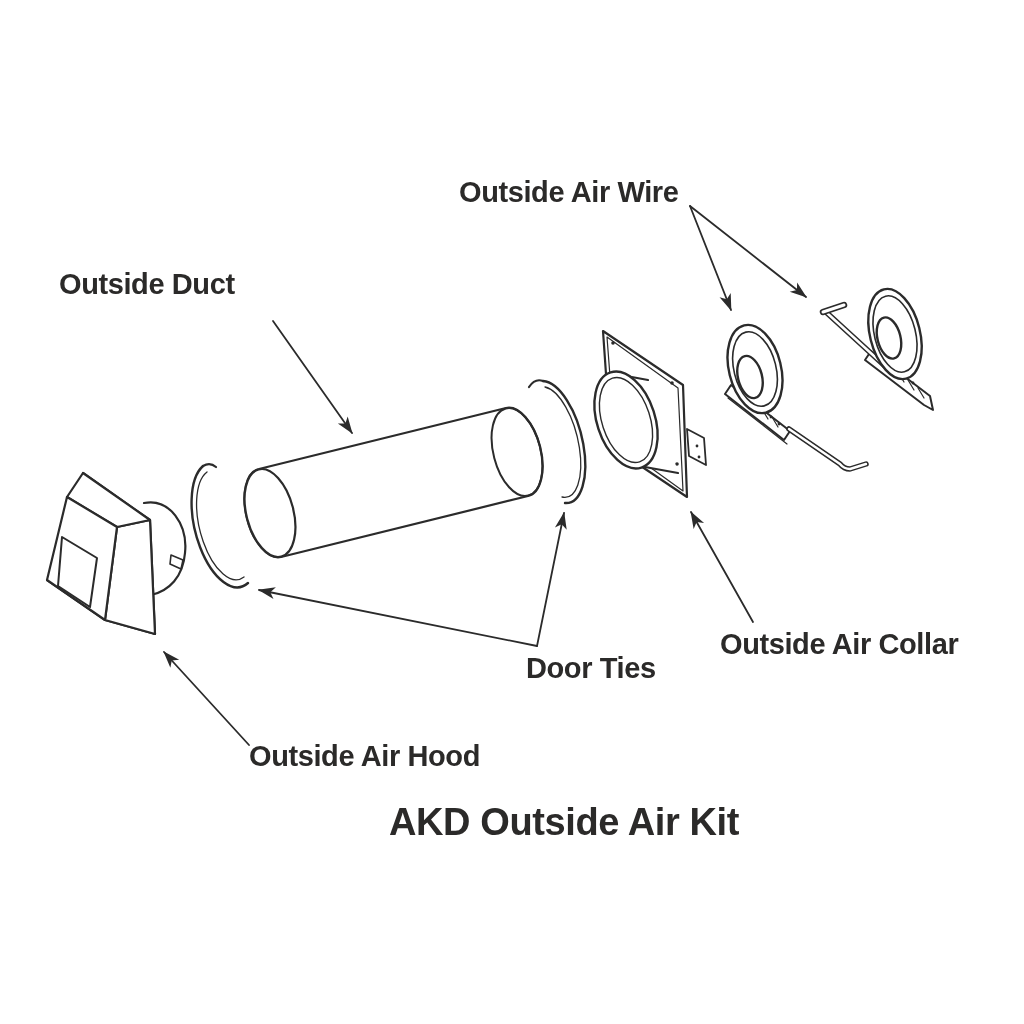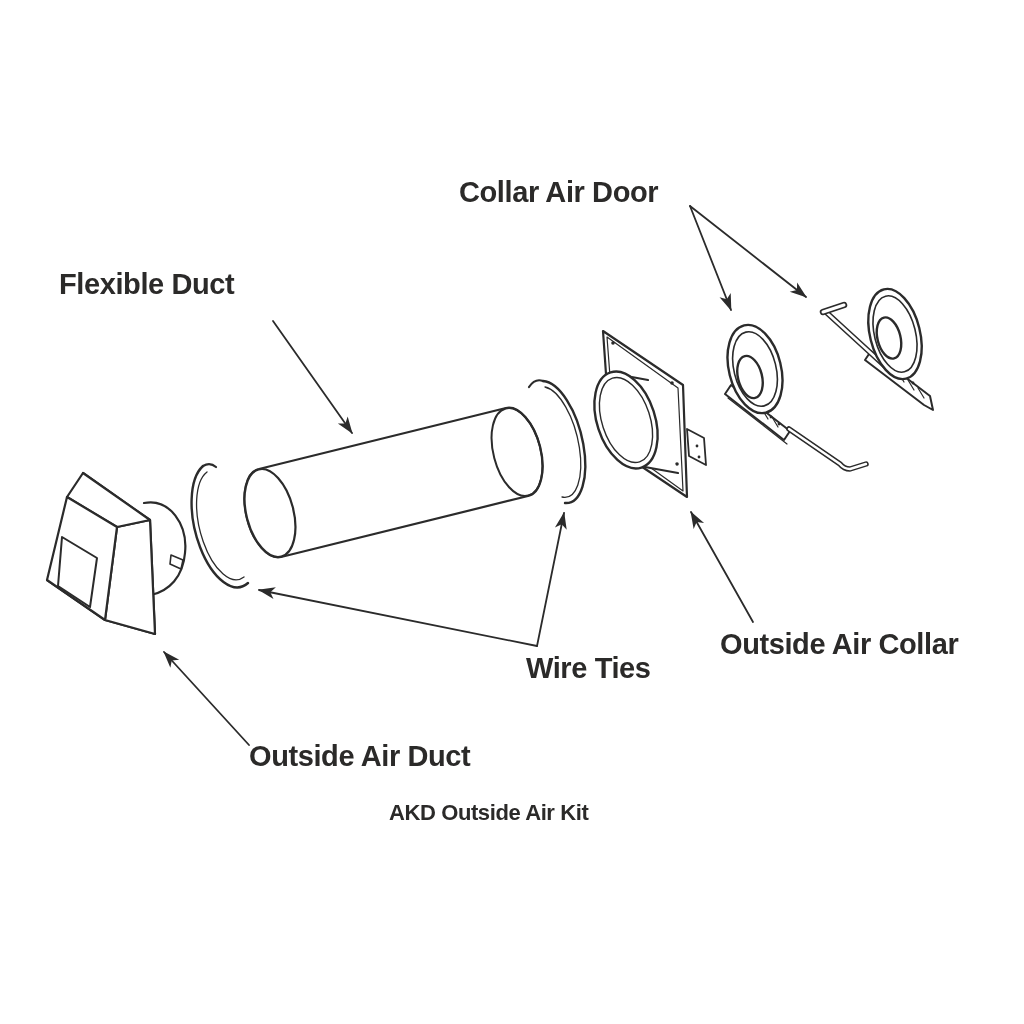--- a/index.html
+++ b/index.html
@@ -15,21 +15,21 @@
     position:absolute;
     font-family:"Liberation Sans", sans-serif;
     font-weight:700;
     font-size:29px;
     line-height:1.12;
     letter-spacing:-0.4px;
     color:#2b2a29;
     white-space:nowrap;
   }
   .lbl .line{display:block;}
-  .title-lbl{font-size:22px;}
+  .title-lbl{font-size:38px;}
 </style>
 </head>
 <body>
 
 <div class="stage">
 
   <svg class="artwork" width="1024" height="1024" viewBox="0 0 1024 1024" stroke-linejoin="round" stroke-linecap="round">
     <defs>
       <marker id="arrow" markerUnits="userSpaceOnUse" markerWidth="22" markerHeight="16" refX="17" refY="7" orient="auto">
         <path d="M1,1 L18,7 L1,13 L5.5,7 Z" fill="#2b2b2b"></path>
@@ -120,26 +120,26 @@
       <path d="M 273,321 L 352,433" marker-end="url(#arrow)"></path>
       <path d="M 690,206 L 731,310" marker-end="url(#arrow)"></path>
       <path d="M 690,206 L 806,297" marker-end="url(#arrow)"></path>
       <path d="M 753,622 L 691,512" marker-end="url(#arrow)"></path>
       <path d="M 537,646 L 259,590" marker-end="url(#arrow)"></path>
       <path d="M 537,646 L 564,513" marker-end="url(#arrow)"></path>
       <path d="M 249,745 L 164,652" marker-end="url(#arrow)"></path>
     </g>
   </svg>
 
-  <div class="lbl" style="left:459px;top:176px;">Collar Air Door</div>
+  <div class="lbl" style="left:459px;top:176px;">Outside Air Wire</div>
 
   <div class="lbl" style="left:59px;top:266px;line-height:37px;">
-    <span class="line">Flexible Duct</span>
+    <span class="line">Outside Duct</span>
   </div>
 
-  <div class="lbl" style="left:526px;top:652px;">Wire Ties</div>
+  <div class="lbl" style="left:526px;top:652px;">Door Ties</div>
 
   <div class="lbl" style="left:720px;top:628px;text-align:center;">Outside Air Collar</div>
 
-  <div class="lbl" style="left:249px;top:740px;">Outside Air Duct</div>
+  <div class="lbl" style="left:249px;top:740px;">Outside Air Hood</div>
 
   <div class="lbl title-lbl" style="left:389px;top:801px;">AKD Outside Air Kit</div>
 </div>
 
 </body></html>

